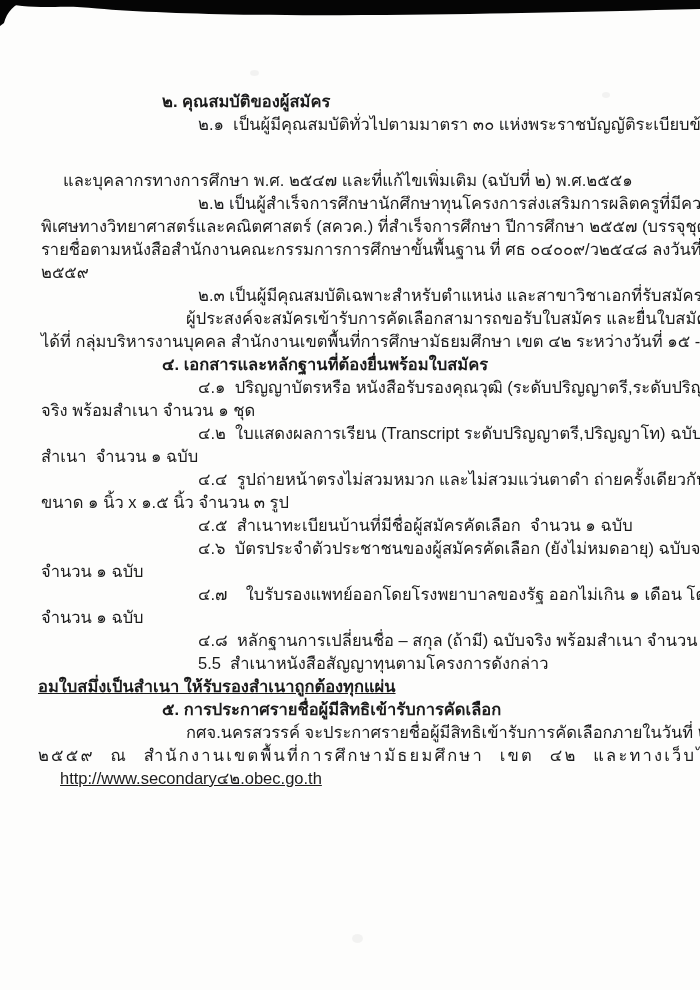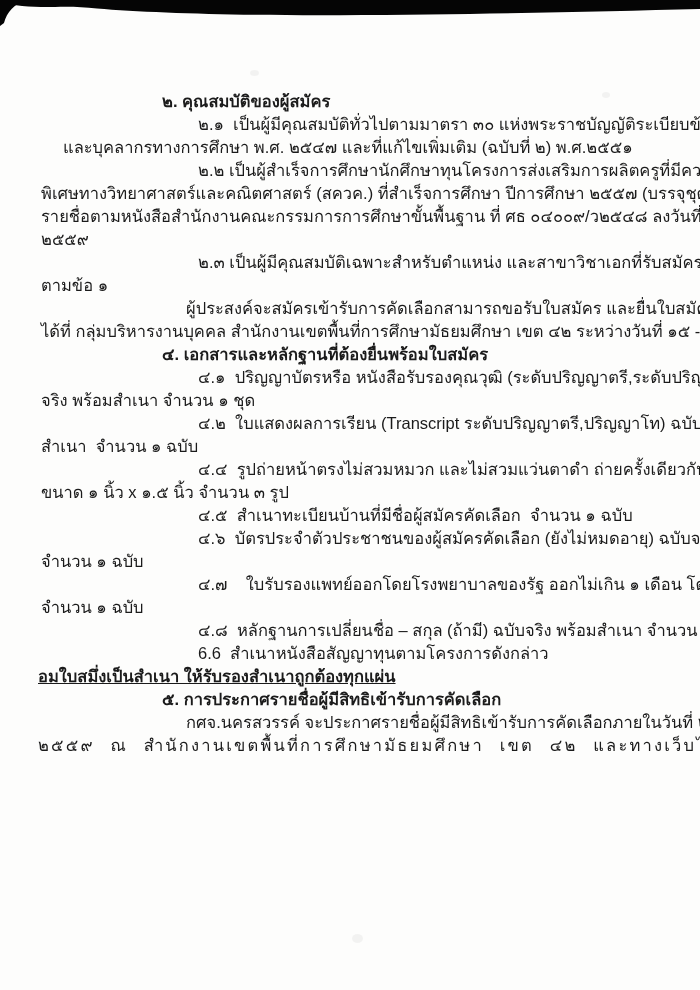--- a/index.html
+++ b/index.html
@@ -33,21 +33,21 @@
     height: 23px;
     line-height: 23px;
     font-size: 16.5px;
     white-space: pre;
   }
   .b { font-weight: bold; }
   .u { text-decoration: underline; }
   .ml-h  { margin-left: 124px; }   
   .ml-i  { margin-left: 160px; }   
   .ml-p  { margin-left: 148px; }   
-  .ml-s  { margin-left: 25px; }    
+  .ml-s  { margin-left: 25px; margin-top: 33px; }    
   .ml-xs { margin-left: 3px; }
   .ml-link { margin-left: 22px; }
   .stretch { letter-spacing: 2.2px; word-spacing: 9px; }
   .speck {
     position: absolute;
     background: rgba(0,0,0,0.045);
     border-radius: 50%;
   }
 </style>
 </head>
@@ -67,39 +67,39 @@
   <div class="content">
 
     <div class="ln b ml-h">๒. คุณสมบัติของผู้สมัคร</div>
     <div class="ln ml-i">๒.๑  เป็นผู้มีคุณสมบัติทั่วไปตามมาตรา ๓๐ แห่งพระราชบัญญัติระเบียบข้าราชการครู</div>
     <div class="ln ml-s">และบุคลากรทางการศึกษา พ.ศ. ๒๕๔๗ และที่แก้ไขเพิ่มเติม (ฉบับที่ ๒) พ.ศ.๒๕๕๑</div>
     <div class="ln ml-i">๒.๒ เป็นผู้สำเร็จการศึกษานักศึกษาทุนโครงการส่งเสริมการผลิตครูที่มีความสามารถ</div>
     <div class="ln ml-xs">พิเศษทางวิทยาศาสตร์และคณิตศาสตร์ (สควค.) ที่สำเร็จการศึกษา ปีการศึกษา ๒๕๕๗ (บรรจุชุดที่ ๒) บัญชี</div>
     <div class="ln ml-xs">รายชื่อตามหนังสือสำนักงานคณะกรรมการการศึกษาขั้นพื้นฐาน ที่ ศธ ๐๔๐๐๙/ว๒๕๔๘ ลงวันที่ ๒๓ มิถุนายน</div>
     <div class="ln ml-xs">๒๕๕๙</div>
     <div class="ln ml-i">๒.๓ เป็นผู้มีคุณสมบัติเฉพาะสำหรับตำแหน่ง และสาขาวิชาเอกที่รับสมัครคัดเลือก</div>
-    <div class="ln ml-xs">ตามข้อ ๑</div>
 
     <div class="ln ml-p">ผู้ประสงค์จะสมัครเข้ารับการคัดเลือกสามารถขอรับใบสมัคร และยื่นใบสมัครด้วยตนเอง</div>
     <div class="ln ml-xs">ได้ที่ กลุ่มบริหารงานบุคคล สำนักงานเขตพื้นที่การศึกษามัธยมศึกษา เขต ๔๒ ระหว่างวันที่ ๑๕ - ๒๑ สิงหาคม</div>
 
     <div class="ln b ml-h">๔. เอกสารและหลักฐานที่ต้องยื่นพร้อมใบสมัคร</div>
     <div class="ln ml-i">๔.๑  ปริญญาบัตรหรือ หนังสือรับรองคุณวุฒิ (ระดับปริญญาตรี,ระดับปริญญาโท) ฉบับ</div>
     <div class="ln ml-xs">จริง พร้อมสำเนา จำนวน ๑ ชุด</div>
     <div class="ln ml-i">๔.๒  ใบแสดงผลการเรียน (Transcript ระดับปริญญาตรี,ปริญญาโท) ฉบับจริง พร้อม</div>
     <div class="ln ml-xs">สำเนา  จำนวน ๑ ฉบับ</div>
     <div class="ln ml-i">๔.๔  รูปถ่ายหน้าตรงไม่สวมหมวก และไม่สวมแว่นตาดำ ถ่ายครั้งเดียวกันไม่เกิน ๖ เดือน</div>
     <div class="ln ml-xs">ขนาด ๑ นิ้ว x ๑.๕ นิ้ว จำนวน ๓ รูป</div>
     <div class="ln ml-i">๔.๕  สำเนาทะเบียนบ้านที่มีชื่อผู้สมัครคัดเลือก  จำนวน ๑ ฉบับ</div>
     <div class="ln ml-i">๔.๖  บัตรประจำตัวประชาชนของผู้สมัครคัดเลือก (ยังไม่หมดอายุ) ฉบับจริง พร้อมสำเนา</div>
     <div class="ln ml-xs">จำนวน ๑ ฉบับ</div>
     <div class="ln ml-i">๔.๗    ใบรับรองแพทย์ออกโดยโรงพยาบาลของรัฐ ออกไม่เกิน ๑ เดือน โดยใช้ฉบับจริง</div>
     <div class="ln ml-xs">จำนวน ๑ ฉบับ</div>
     <div class="ln ml-i">๔.๘  หลักฐานการเปลี่ยนชื่อ – สกุล (ถ้ามี) ฉบับจริง พร้อมสำเนา จำนวน ๑ ฉบับ</div>
-    <div class="ln ml-i">6.6  สำเนาหนังสือสัญญาทุนตามโครงการดังกล่าว</div>
+    <div class="ln ml-i">5.5  สำเนาหนังสือสัญญาทุนตามโครงการดังกล่าว</div>
     <div class="ln b u">อมใบสมึ่งเป็นสำเนา ให้รับรองสำเนาถูกต้องทุกแผ่น</div>
 
     <div class="ln b ml-h">๕. การประกาศรายชื่อผู้มีสิทธิเข้ารับการคัดเลือก</div>
     <div class="ln ml-p">กศจ.นครสวรรค์ จะประกาศรายชื่อผู้มีสิทธิเข้ารับการคัดเลือกภายในวันที่ ๒๙ สิงหาคม</div>
     <div class="ln stretch">๒๕๕๙ ณ สำนักงานเขตพื้นที่การศึกษามัธยมศึกษา เขต ๔๒ และทางเว็บไซต์</div>
+    <div class="ln u ml-link">http://www.secondary๔๒.obec.go.th</div>
 
   </div>
 </div>
 
 </body></html>

